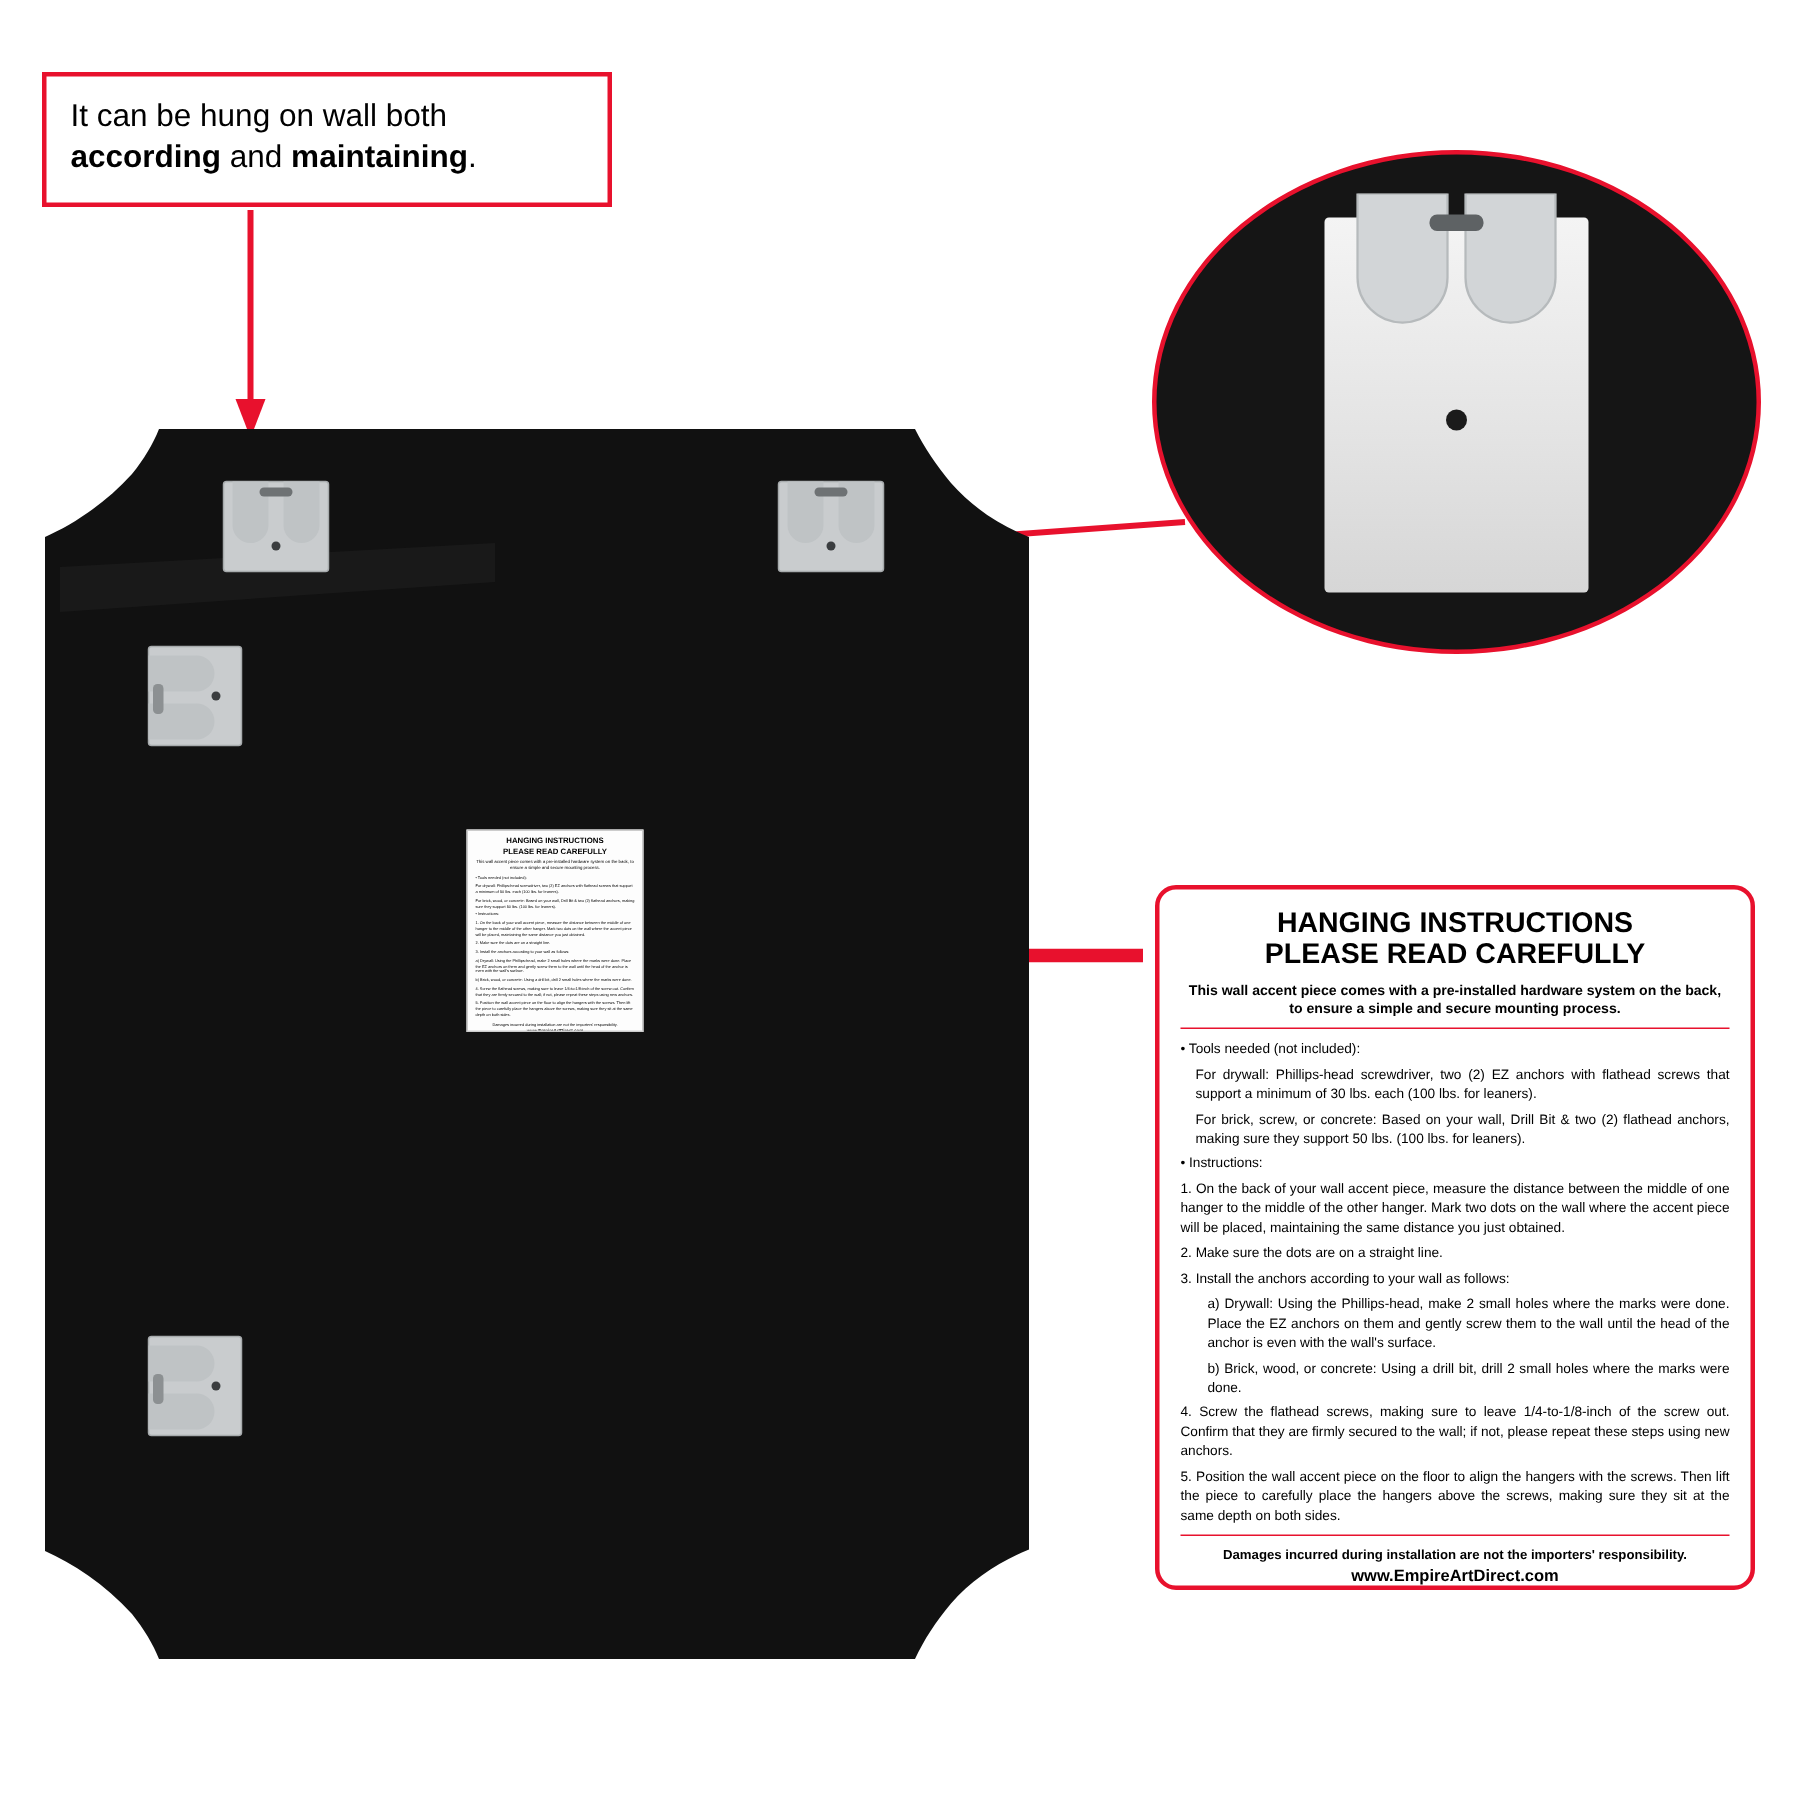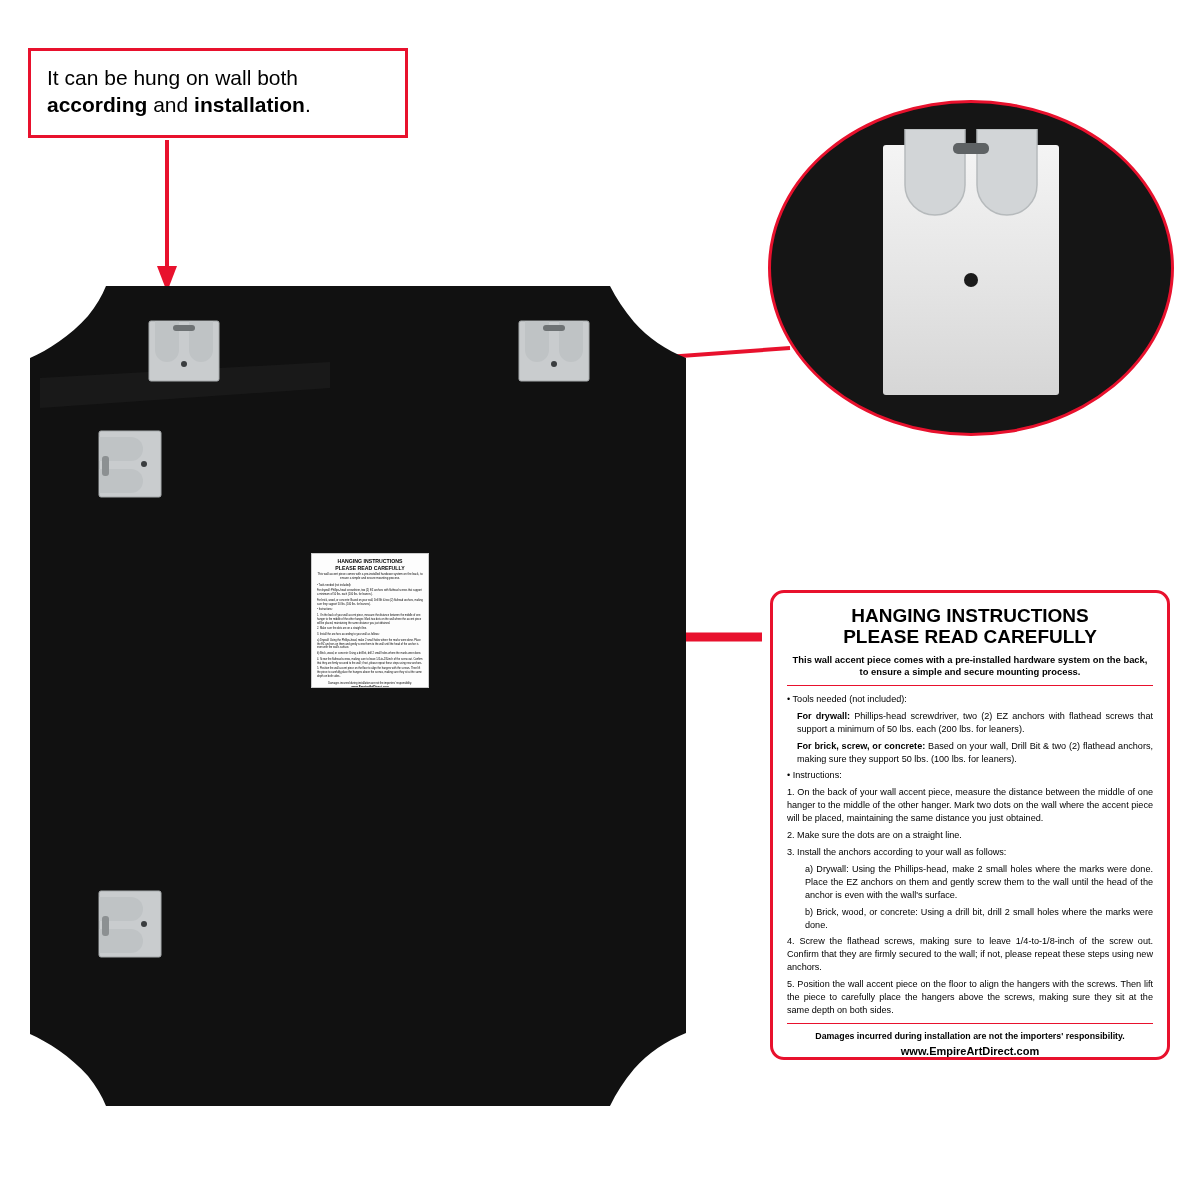--- a/index.html
+++ b/index.html
@@ -170,21 +170,21 @@
   }
   .instr-body {
     font-size: 9.1px;
     color: #000;
     line-height: 1.42;
     margin-top: 7px;
   }
   .instr-body p { margin: 0 0 4px 0; text-align: justify; }
   .instr-body .ind1 { padding-left: 10px; }
   .instr-body .ind2 { padding-left: 18px; }
-  .instr-body b { font-weight: bold; }
+  .instr-body b { font-weight: normal; }
   .instr-foot {
     margin-top: 6px;
     padding-top: 6px;
     border-top: 1.5px solid #e8112d;
     text-align: center;
     font-size: 8.8px;
     color: #000;
     line-height: 1.5;
   }
   .instr-foot .dmg { font-weight: bold; }
@@ -194,21 +194,21 @@
   
   .arrow-svg { position: absolute; left: 0; top: 0; pointer-events: none; }
 </style>
 </head>
 <body>
 
 <div class="stage">
 
   <div class="callout-top">
     <div class="line">It can be hung on wall both</div>
-    <div class="line"><b>according</b><span> and </span><b>installation</b><span>.</span></div>
+    <div class="line"><b>according</b><span> and </span><b>maintaining</b><span>.</span></div>
   </div>
 
   <svg class="arrow-svg" width="1200" height="1200">
 
     <line x1="167" y1="140" x2="167" y2="272" stroke="#e8112d" stroke-width="4"></line>
     <polygon points="167,292 157,266 177,266" fill="#e8112d"></polygon>
 
     <line x1="790" y1="348" x2="625" y2="360" stroke="#e8112d" stroke-width="4"></line>
     <polygon points="597,362 628,348 630,374" fill="#e8112d"></polygon>
 
@@ -312,21 +312,21 @@
       <div class="zoom-dot"></div>
     </div>
   </div>
 
   <div class="instr-card">
     <div class="instr-title">HANGING INSTRUCTIONS</div>
     <div class="instr-title">PLEASE READ CAREFULLY</div>
     <div class="instr-sub">This wall accent piece comes with a pre-installed hardware system on the back, to ensure a simple and secure mounting process.</div>
     <div class="instr-body">
       <p>• Tools needed (not included):</p>
-      <p class="ind1"><b>For drywall:</b><span> Phillips-head screwdriver, two (2) EZ anchors with flathead screws that support a minimum of 50 lbs. each (200 lbs. for leaners).</span></p>
+      <p class="ind1"><b>For drywall:</b><span> Phillips-head screwdriver, two (2) EZ anchors with flathead screws that support a minimum of 30 lbs. each (100 lbs. for leaners).</span></p>
       <p class="ind1"><b>For brick, screw, or concrete:</b><span> Based on your wall, Drill Bit &amp; two (2) flathead anchors, making sure they support 50 lbs. (100 lbs. for leaners).</span></p>
       <p>• Instructions:</p>
       <p>1. On the back of your wall accent piece, measure the distance between the middle of one hanger to the middle of the other hanger. Mark two dots on the wall where the accent piece will be placed, maintaining the same distance you just obtained.</p>
       <p>2. Make sure the dots are on a straight line.</p>
       <p>3. Install the anchors according to your wall as follows:</p>
       <p class="ind2">a) Drywall:  Using the Phillips-head, make 2 small holes where the marks were done. Place the EZ anchors on them and gently screw them to the wall until the head of the anchor is even with the wall's surface.</p>
       <p class="ind2">b) Brick, wood, or concrete: Using a drill bit, drill 2 small holes where the marks were done.</p>
       <p>4. Screw the flathead screws, making sure to leave 1/4-to-1/8-inch of the screw out. Confirm that they are firmly secured to the wall; if not, please repeat these steps using new anchors.</p>
       <p>5. Position the wall accent piece on the floor to align the hangers with the screws. Then lift the piece to carefully place the hangers above the screws, making sure they sit at the same depth on both sides.</p>
     </div>

